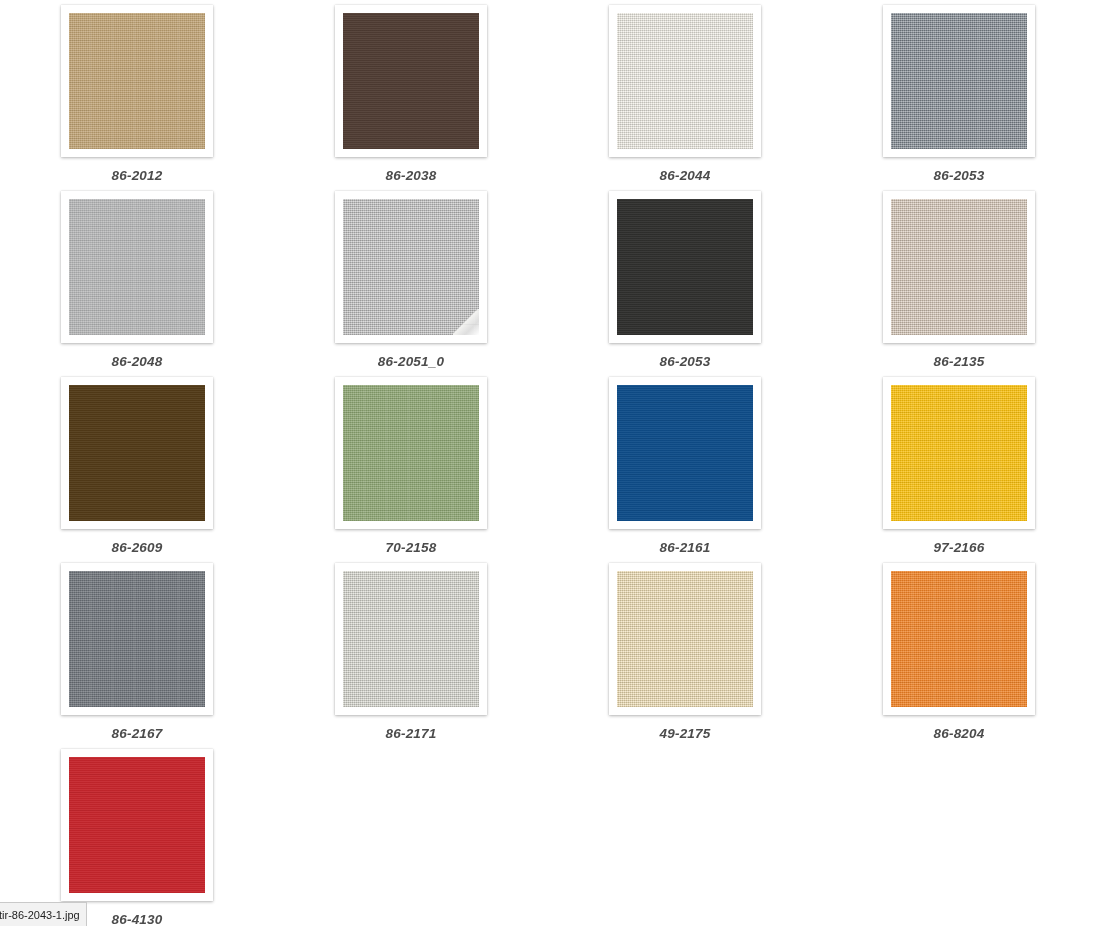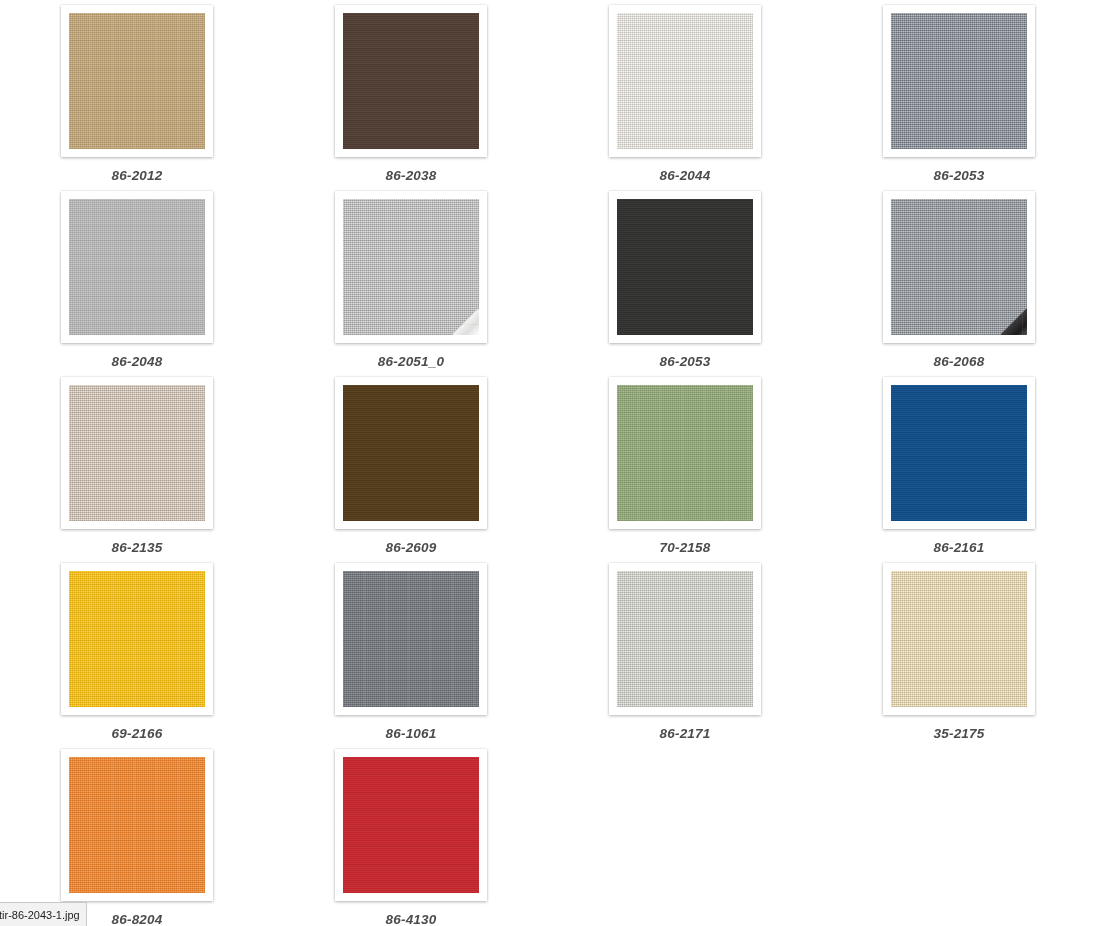--- a/index.html
+++ b/index.html
@@ -241,28 +241,20 @@
       <div class="caption">86-2051_0</div>
     </div>
     <div class="swatch-cell">
       <div class="frame">
         <div class="fabric flat" style="background-color: rgb(47, 47, 45);"></div>
       </div>
       <div class="caption">86-2053</div>
     </div>
     <div class="swatch-cell">
       <div class="frame">
-        <div class="fabric fine" style="background-color: rgb(141, 147, 154);">
-          <div class="curl-dark"></div>
-        </div>
-      </div>
-      <div class="caption">86-2068</div>
-    </div>
-    <div class="swatch-cell">
-      <div class="frame">
         <div class="fabric fine" style="background-color: rgb(215, 200, 184);"></div>
       </div>
       <div class="caption">86-2135</div>
     </div>
     <div class="swatch-cell">
       <div class="frame">
         <div class="fabric flat" style="background-color: rgb(82, 58, 23);"></div>
       </div>
       <div class="caption">86-2609</div>
     </div>
@@ -275,39 +267,39 @@
     <div class="swatch-cell">
       <div class="frame">
         <div class="fabric flat" style="background-color: rgb(14, 76, 136);"></div>
       </div>
       <div class="caption">86-2161</div>
     </div>
     <div class="swatch-cell">
       <div class="frame">
         <div class="fabric" style="background-color: rgb(249, 191, 11);"></div>
       </div>
-      <div class="caption">69-2166</div>
+      <div class="caption">97-2166</div>
     </div>
     <div class="swatch-cell">
       <div class="frame">
         <div class="fabric" style="background-color: rgb(107, 113, 119);"></div>
       </div>
-      <div class="caption">86-1061</div>
+      <div class="caption">86-2167</div>
     </div>
     <div class="swatch-cell">
       <div class="frame">
         <div class="fabric fine" style="background-color: rgb(216, 216, 208);"></div>
       </div>
       <div class="caption">86-2171</div>
     </div>
     <div class="swatch-cell">
       <div class="frame">
         <div class="fabric fine" style="background-color: rgb(242, 223, 179);"></div>
       </div>
-      <div class="caption">35-2175</div>
+      <div class="caption">49-2175</div>
     </div>
     <div class="swatch-cell">
       <div class="frame">
         <div class="fabric" style="background-color: rgb(239, 129, 36);"></div>
       </div>
       <div class="caption">86-8204</div>
     </div>
     <div class="swatch-cell">
       <div class="frame">
         <div class="fabric flat" style="background-color: rgb(197, 37, 44);"></div>

